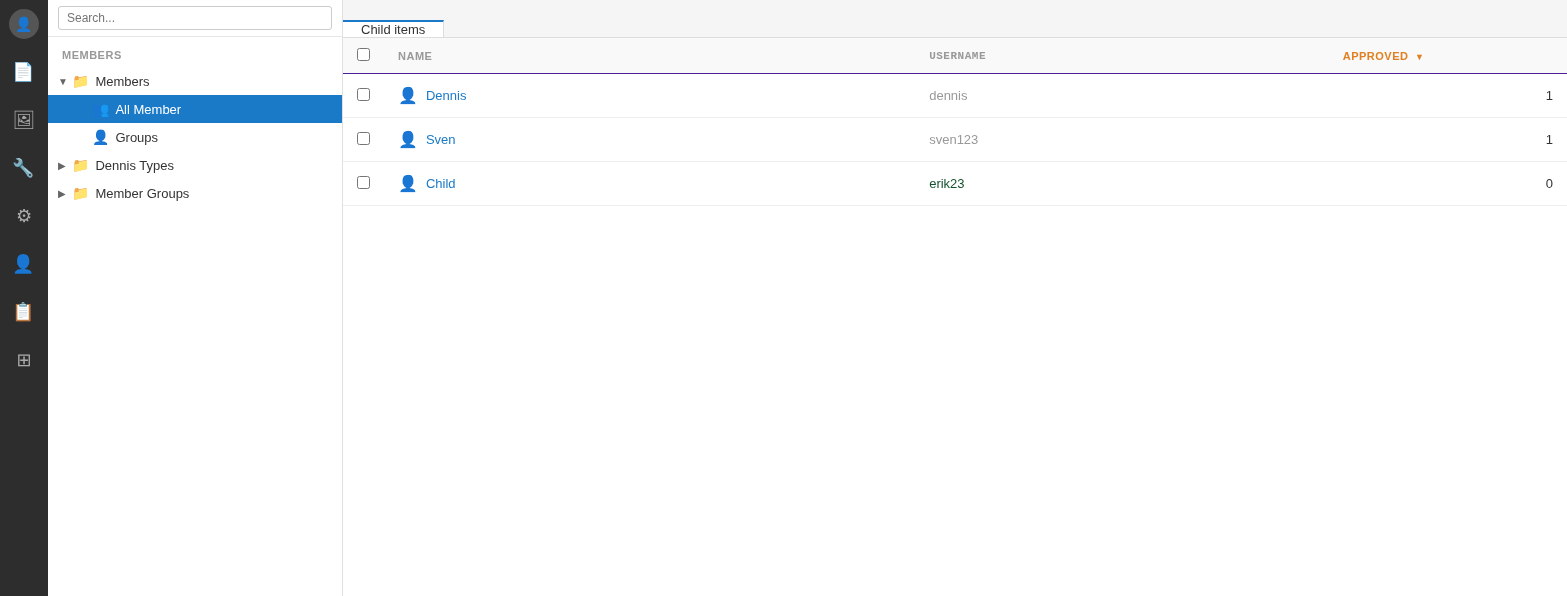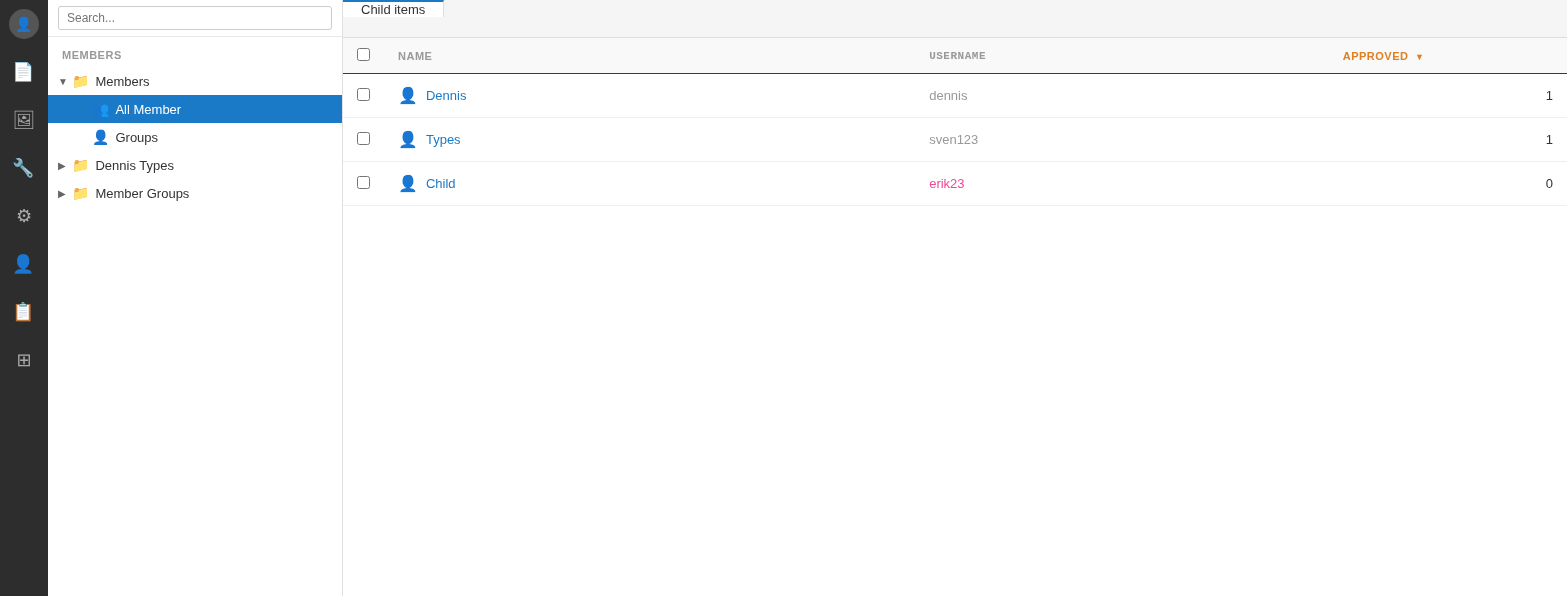--- a/index.html
+++ b/index.html
@@ -107,21 +107,21 @@
       flex: 1;
       display: flex;
       flex-direction: column;
       background: #fff;
       overflow: hidden;
     }
     .tab-bar {
       background: #f5f5f5;
       border-bottom: 1px solid #ddd;
       display: flex;
-      align-items: flex-start;
+      align-items: flex-end;
       height: 38px;
     }
     .tab {
       padding: 0 18px;
       display: flex;
       align-items: center;
       font-size: 13px;
       color: #333;
       cursor: pointer;
       border-right: 1px solid #ddd;
@@ -172,21 +172,21 @@
     .data-table tbody td {
       padding: 12px 14px;
       font-size: 13px;
       color: #333;
       vertical-align: middle;
     }
     .data-table tbody td.username-cell {
       color: #999;
     }
     .data-table tbody td.username-cell.linked {
-      color: #ec4899;
+      color: #14532d;
     }
     .row-user-icon {
       color: #1a7ac7;
       font-size: 16px;
       margin-right: 8px;
     }
     .name-cell {
       display: flex;
       align-items: center;
     }
@@ -308,21 +308,21 @@
           </td>
         </tr>
 
         <tr>
           <td class="checkbox-col">
             <input type="checkbox" style="">
           </td>
           <td>
             <div class="name-cell">
               <span class="row-user-icon">👤</span>
-              <span class="name-text">Types</span>
+              <span class="name-text">Sven</span>
             </div>
           </td>
           <td class="username-cell">
             <span>sven123</span>
           </td>
           <td class="col-approved">
             <span>1</span>
           </td>
         </tr>
 

